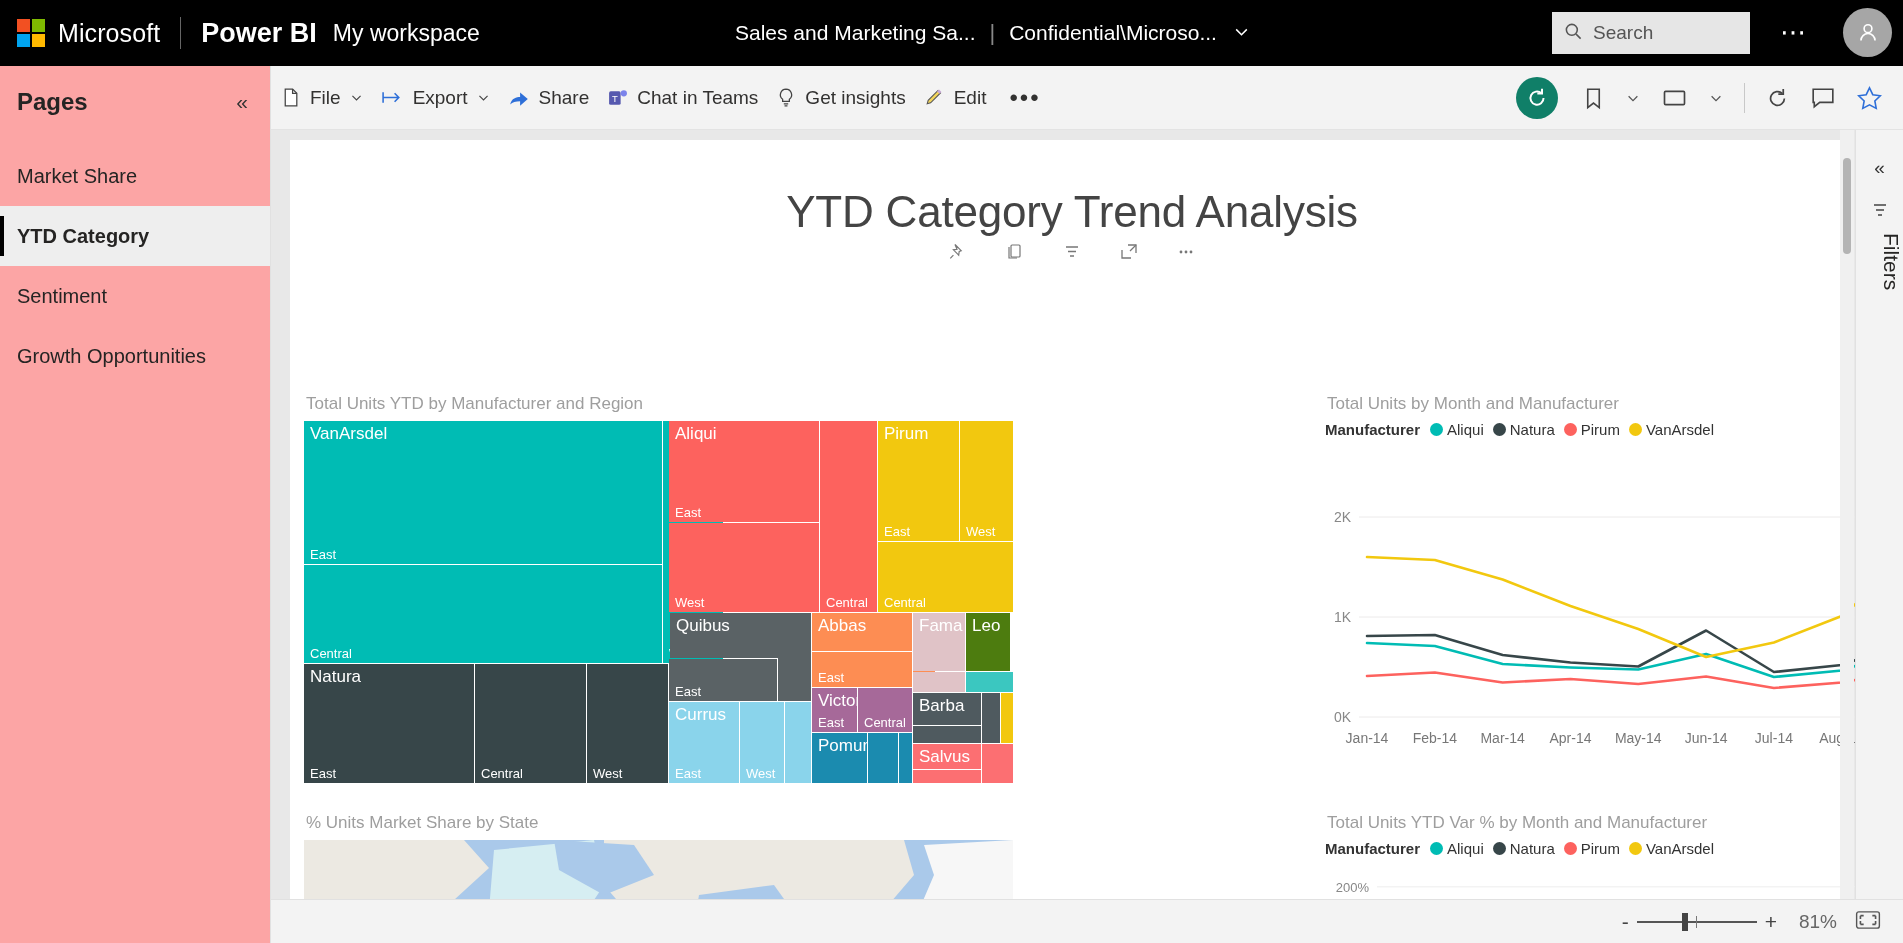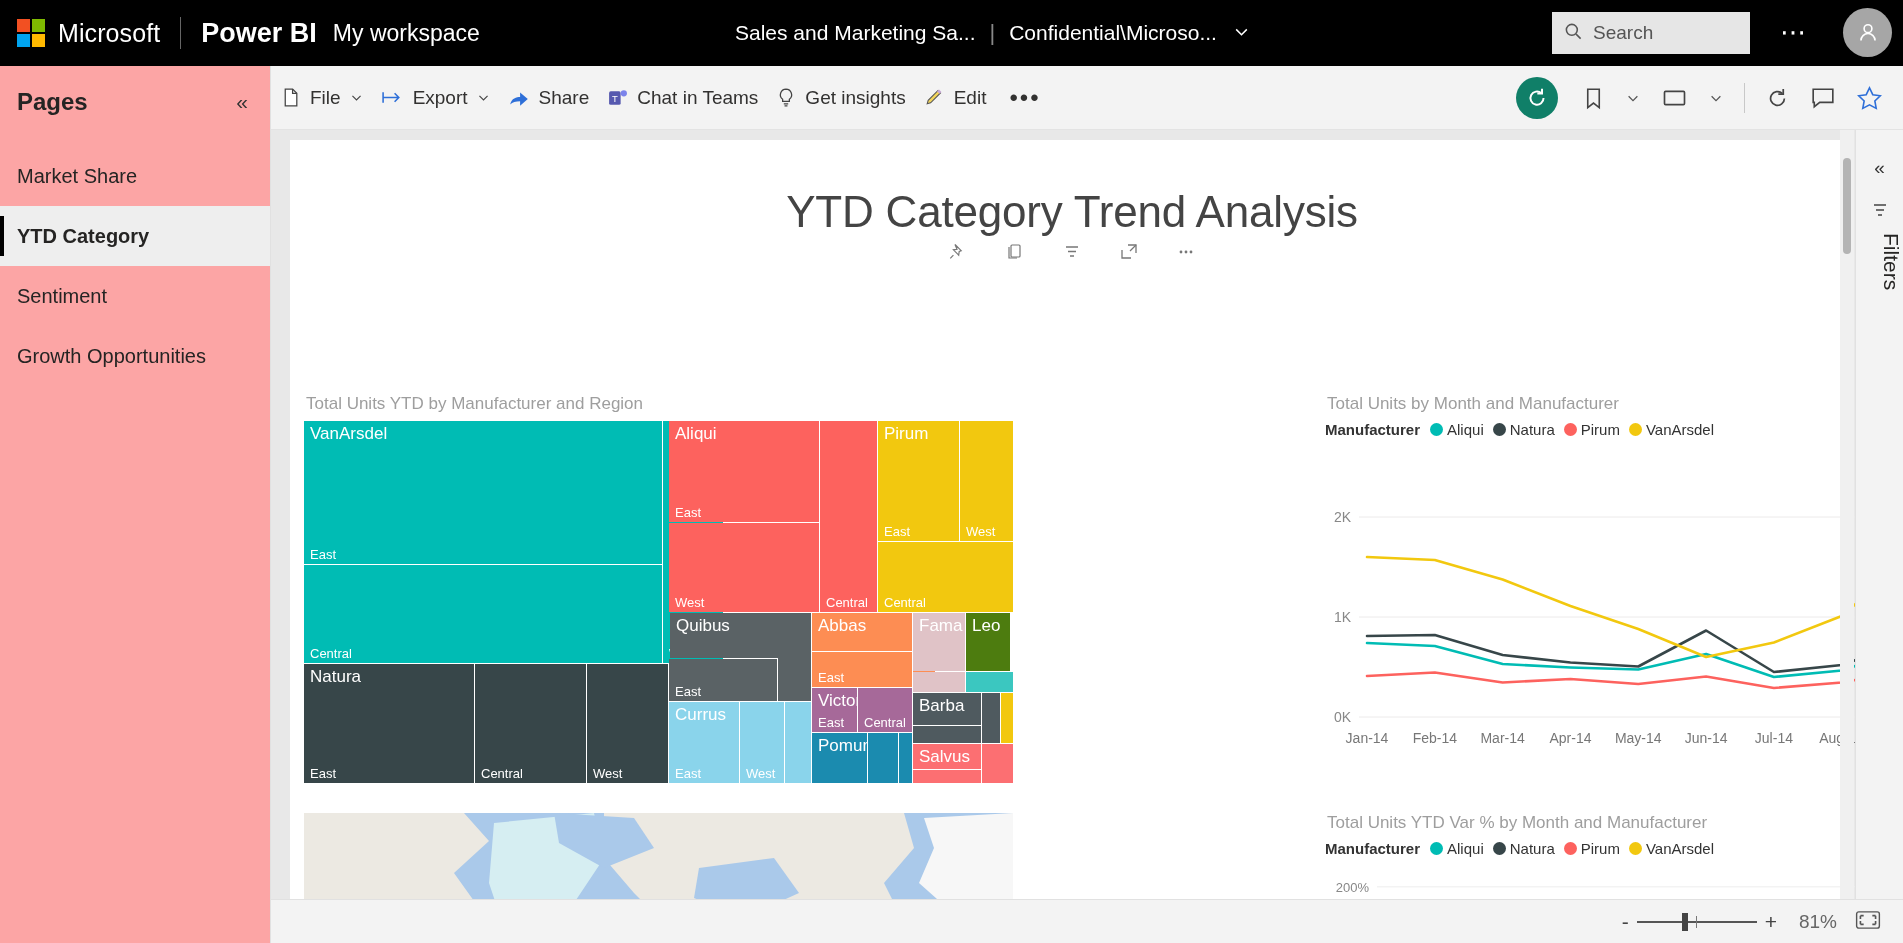--- a/index.html
+++ b/index.html
@@ -473,20 +473,21 @@
 
       <div class="tm-cell" style="left:609px;top:323px;width:68px;height:25px;background:#FC6F72">
         <span class="tm-lbl">Salvus</span>
       </div>
       <div class="tm-cell" style="left:609px;top:349px;width:68px;height:13px;background:#FC6F72"></div>
       <div class="tm-cell" style="left:678px;top:323px;width:31px;height:39px;background:#FC6F72"></div>
     </div>
   </div>
 
   <div class="map-panel">
+    <div class="vis-title">% Units Market Share by State</div>
     <div class="map-box">
       <svg width="709" height="230" viewBox="0 0 709 230">
         <rect x="0" y="0" width="709" height="230" fill="#aac9ea"></rect>
         <path d="M0 0 L160 0 L185 28 L150 60 L175 95 L120 130 L60 120 L0 150 Z" fill="#ece9e2"></path>
         <path d="M190 10 L290 0 L300 45 L270 90 L240 140 L215 175 L200 215 L178 190 L205 130 L185 70 Z" fill="#d6eef2"></path>
         <path d="M300 0 L600 0 L610 35 L580 70 L600 110 L520 140 L430 150 L370 120 L330 80 L300 45 Z" fill="#ece9e2"></path>
         <path d="M250 0 L330 5 L350 35 L300 55 L255 30 Z" fill="#aac9ea"></path>
         <path d="M395 55 L470 45 L495 80 L440 105 L390 85 Z" fill="#aac9ea"></path>
         <path d="M620 5 L709 0 L709 95 L660 110 L615 70 L630 35 Z" fill="#f7f7f7"></path>
         <path d="M215 175 L300 168 L420 165 L470 175 L500 200 L520 230 L215 230 Z" fill="#ece9e2"></path>

